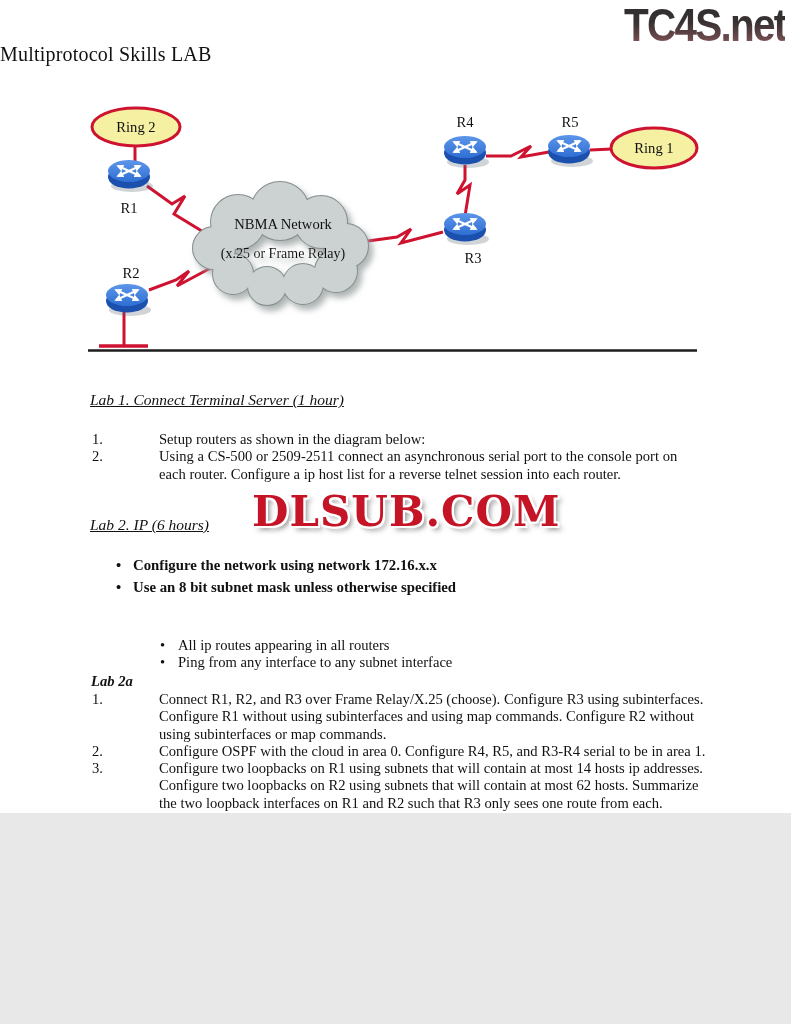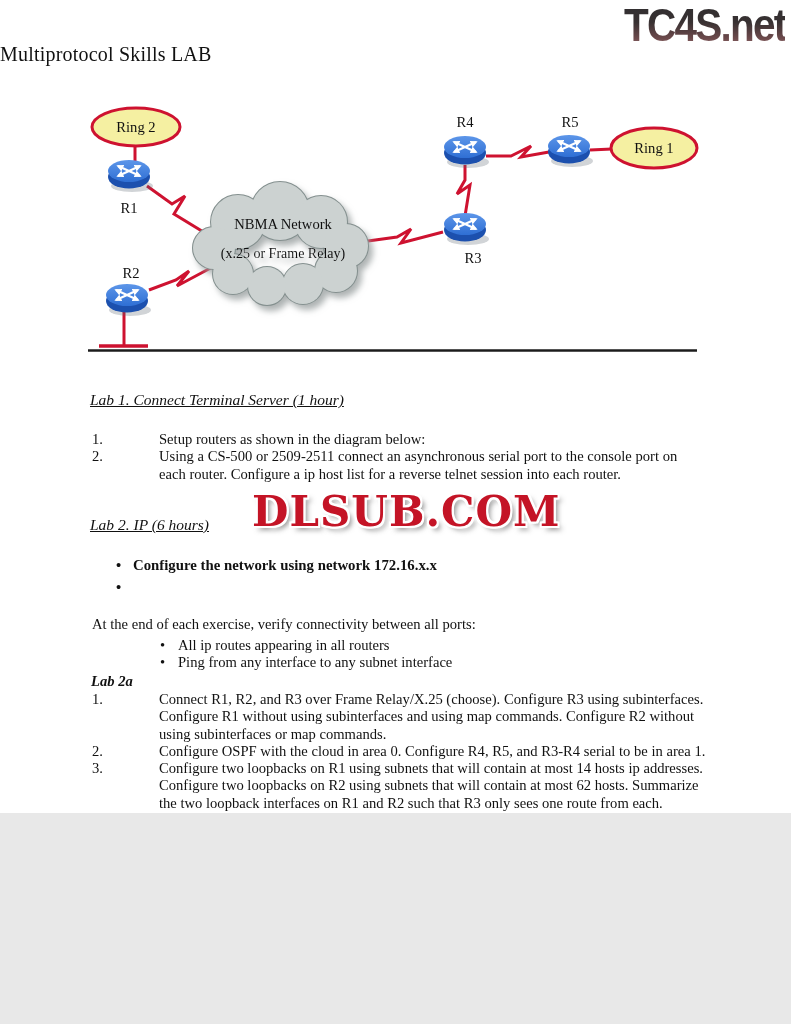--- a/index.html
+++ b/index.html
@@ -194,24 +194,24 @@
 
   <div class="lab-heading" id="lab2-heading">Lab 2.  IP (6 hours)</div>
 
   <div class="bold-bullets">
     <div class="b-item">
       <span class="dot">•</span>
       <span>Configure the network using network 172.16.x.x</span>
     </div>
     <div class="b-item">
       <span class="dot">•</span>
-    </div>
-  </div>
-
-  <div class="verify-intro">At the end of each exercise, verify connectivity between all ports:</div>
+      <span>Use an 8 bit subnet mask unless otherwise specified</span>
+    </div>
+  </div>
+
 
   <div class="verify-bullets">
     <div class="b-item">
       <span class="dot">•</span>
       <span>All ip routes appearing in all routers</span>
     </div>
     <div class="b-item">
       <span class="dot">•</span>
       <span>Ping from any interface to any subnet interface</span>
     </div>

